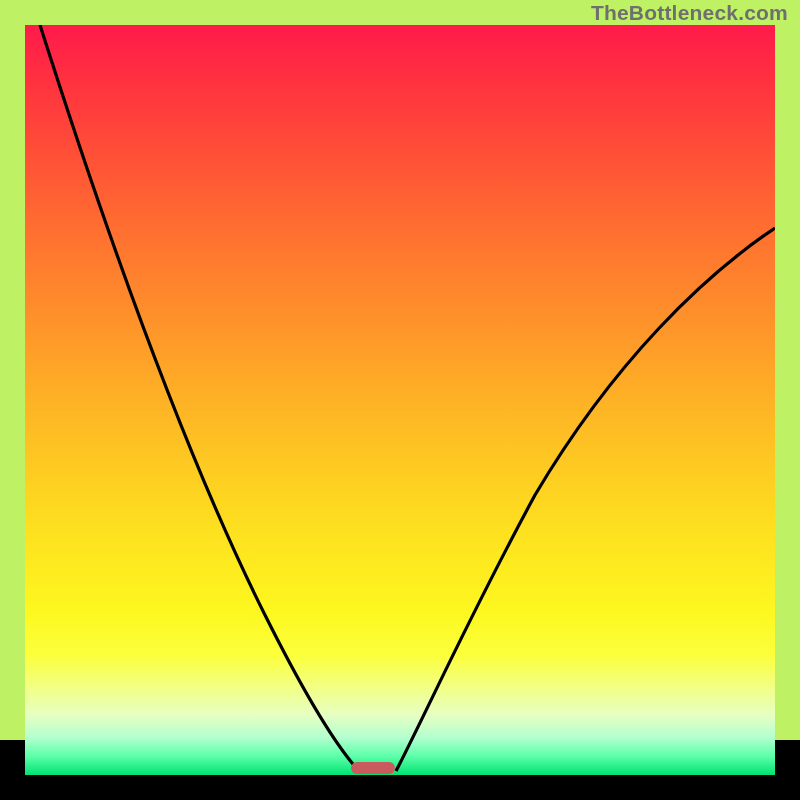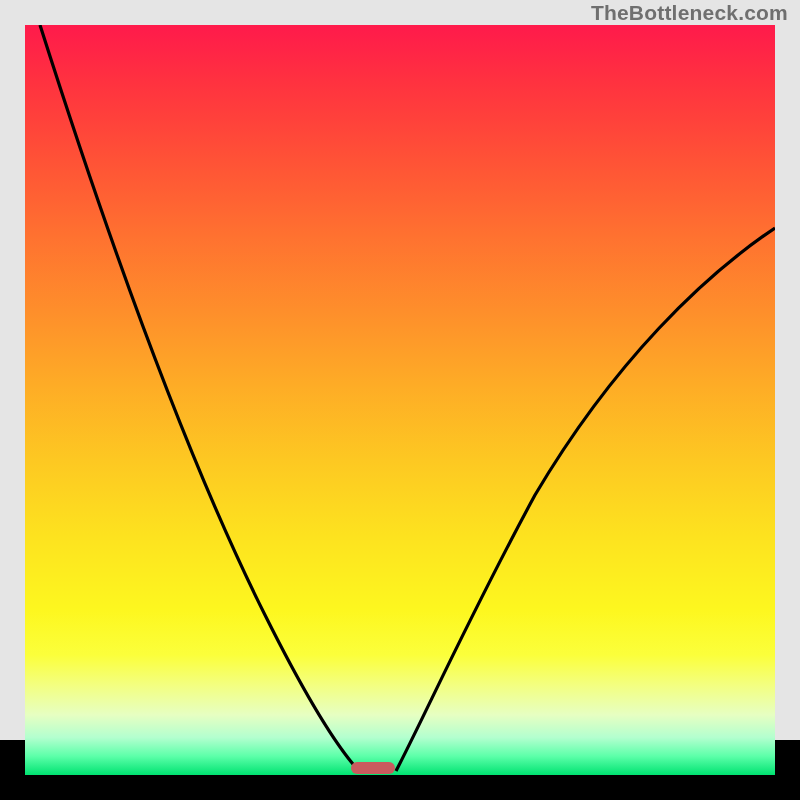--- a/index.html
+++ b/index.html
@@ -9,21 +9,21 @@
     height: 800px;
     background: #000;
     overflow: hidden;
   }
   .frame {
     position: absolute;
     left: 0;
     top: 0;
     width: 800px;
     height: 740px;
-    background: #e5e5e5;
+    background: #bef264;
   }
   .plot {
     position: absolute;
     left: 25px;
     top: 25px;
     width: 750px;
     height: 750px;
     background: linear-gradient(to bottom,
       #ff1a4b 0%,
       #ff333f 8%,

